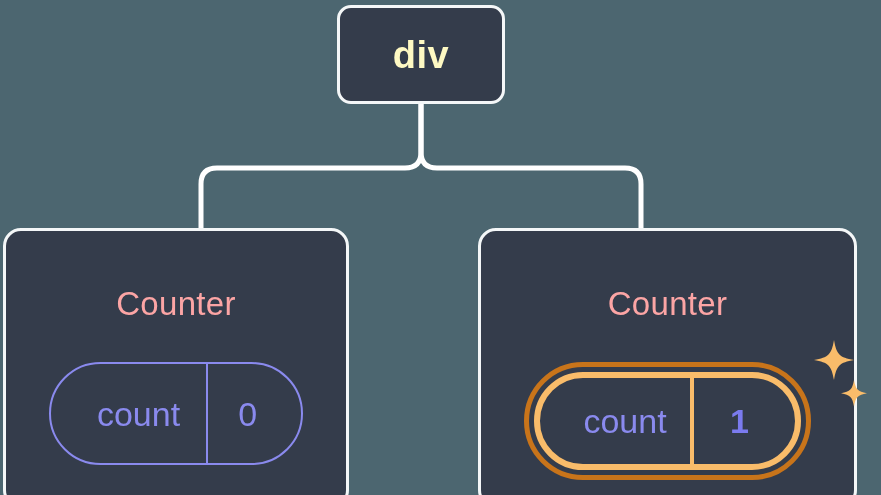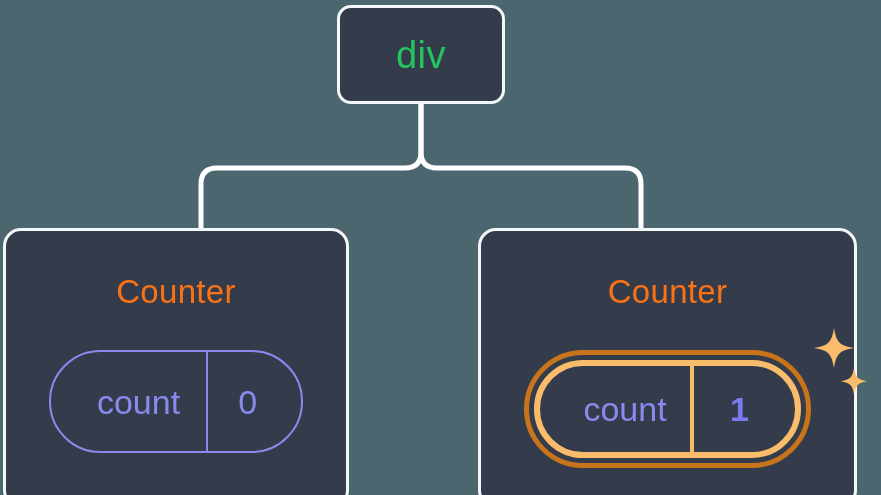--- a/index.html
+++ b/index.html
@@ -42,44 +42,44 @@
     left: 337px;
     top: 5px;
     width: 168px;
     height: 99px;
     border-radius: 14px;
     display: flex;
     align-items: center;
     justify-content: center;
   }
   .root-label {
-    color: #22c55e;
+    color: #fef9c3;
     font-size: 38px;
-    font-weight: 400;
+    font-weight: 700;
     letter-spacing: 0.5px;
     line-height: 1;
   }
 
   
   .child-node {
     top: 228px;
     height: 280px;
     display: flex;
     flex-direction: column;
     align-items: center;
   }
   #child-left  { left: 3px;   width: 346px; }
   #child-right { left: 478px; width: 379px; }
 
   .child-title {
-    color: #f97316;
+    color: #fca5a5;
     font-size: 33px;
     font-weight: 300;
     letter-spacing: 0.3px;
-    margin-top: 44px;
+    margin-top: 56px;
     line-height: 1;
   }
 
   
   .pill-wrap {
     position: relative;
     margin-top: 42px;
     display: flex;
     align-items: center;
     justify-content: center;

